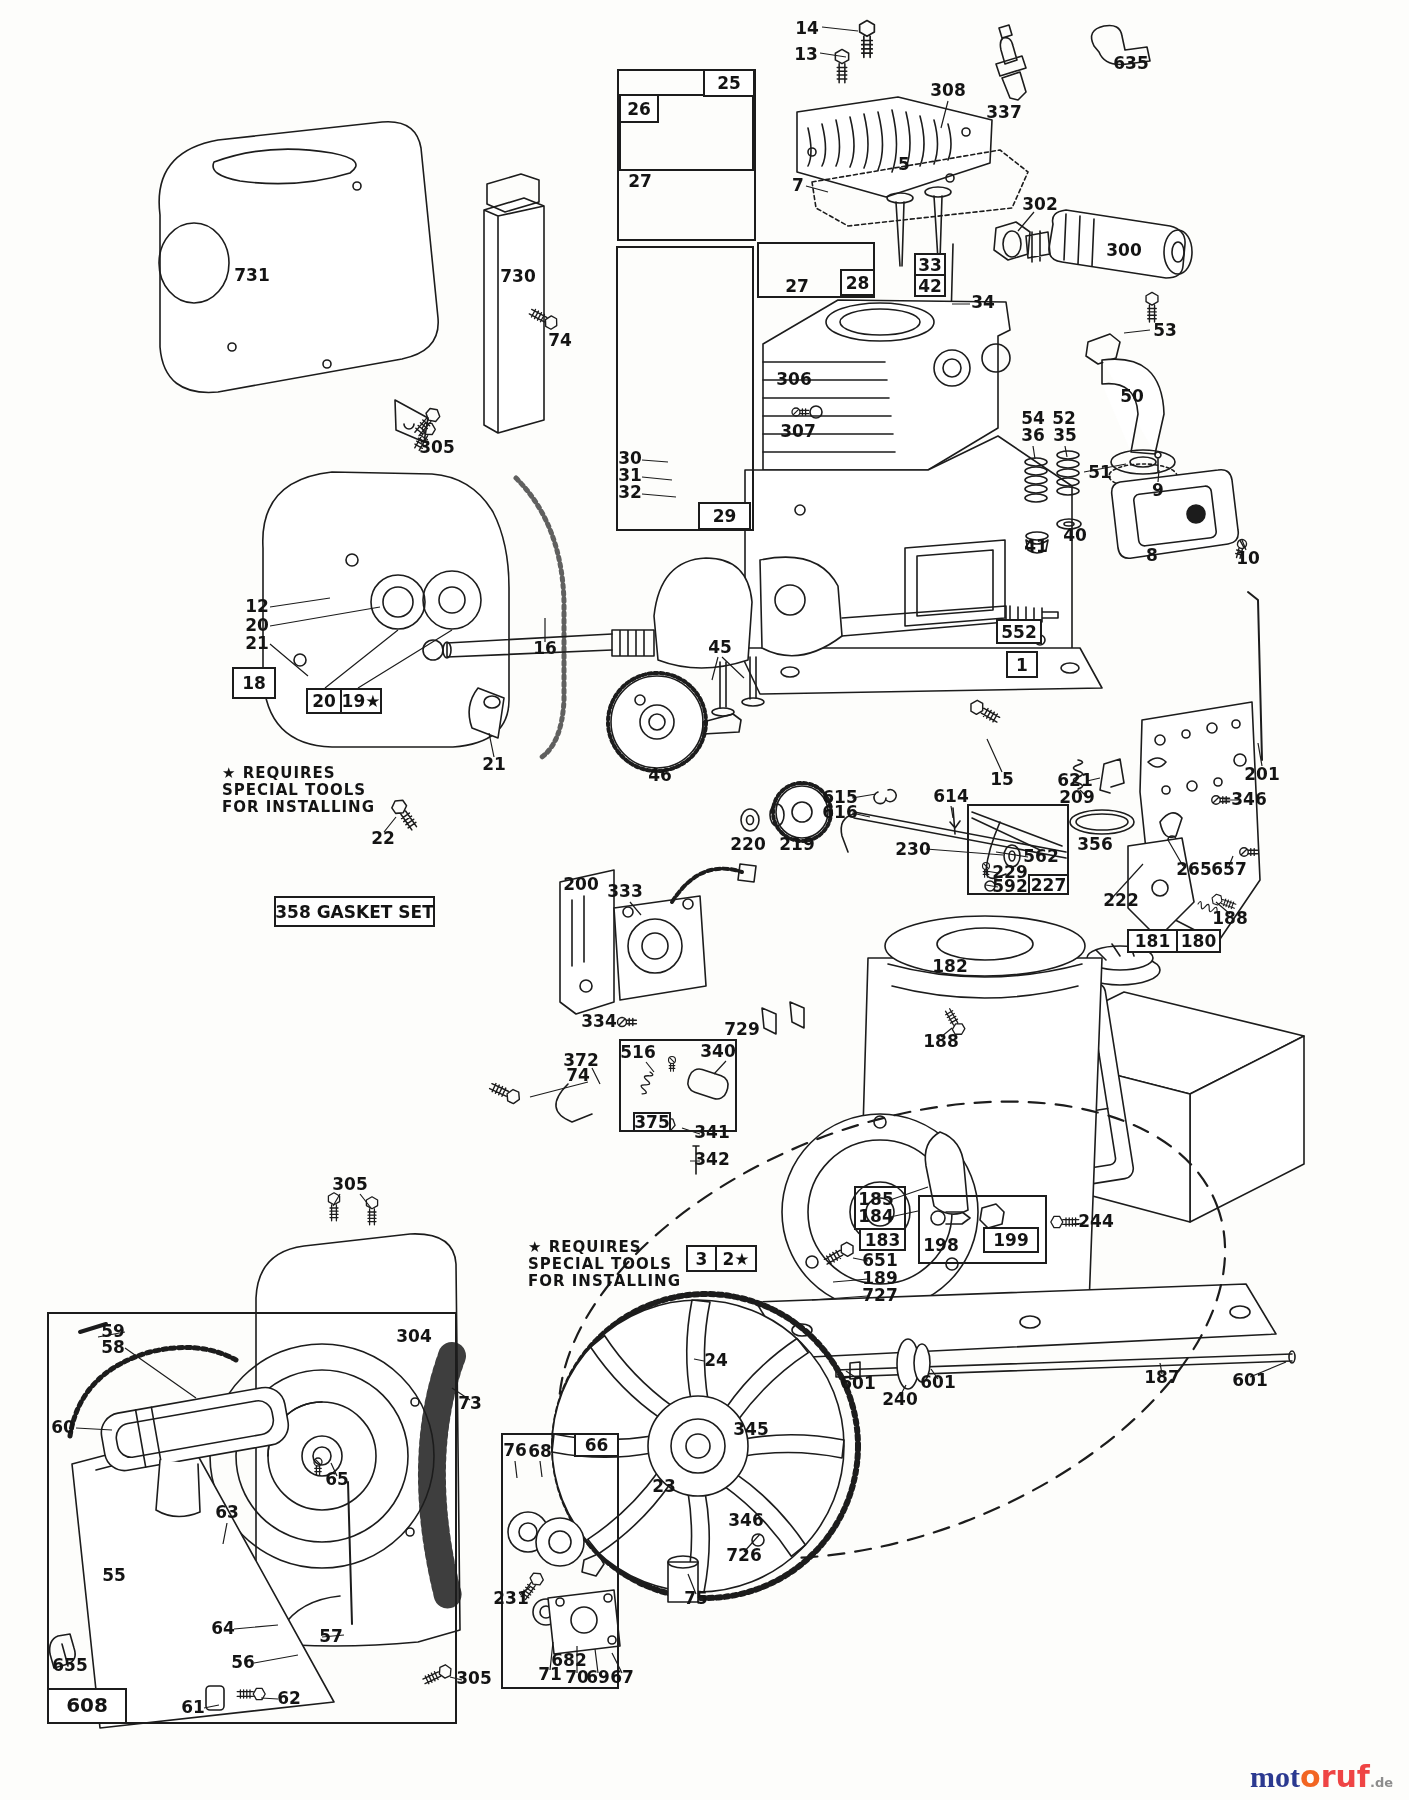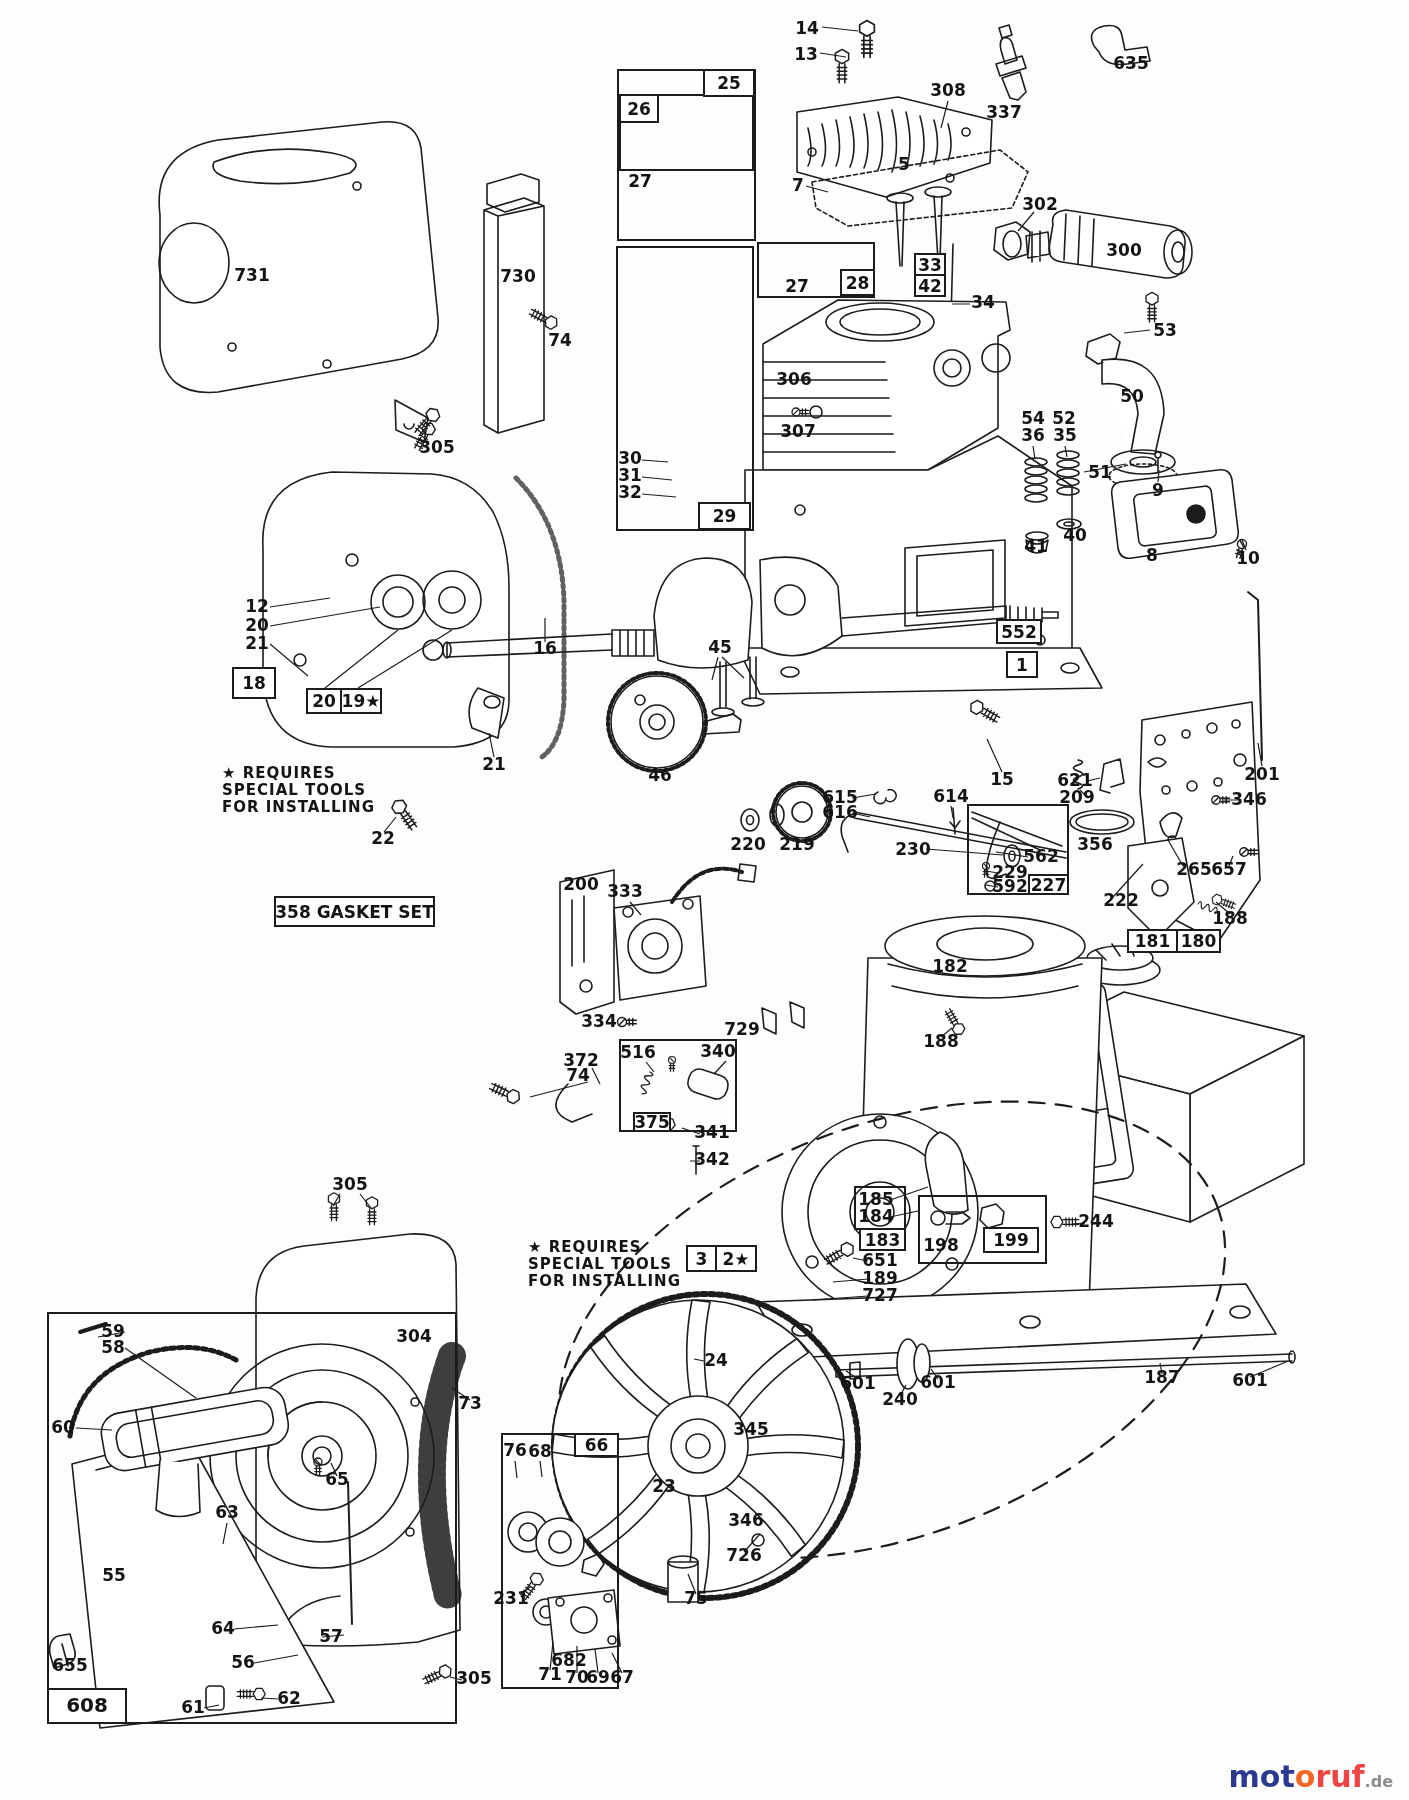--- a/index.html
+++ b/index.html
@@ -2,21 +2,21 @@
 <html><head>
 <meta charset="utf-8">
 <style>
   html,body{margin:0;padding:0;background:#ffffff;}
   #stage{position:relative;width:1409px;height:1800px;background:#fdfdfb;overflow:hidden;
          font-family:"DejaVu Sans", sans-serif;}
   svg{position:absolute;left:0;top:0;}
   .plbl{font-family:"DejaVu Sans", sans-serif;font-weight:bold;fill:#141414;}
   #watermark{position:absolute;right:16px;bottom:6px;font-family:"DejaVu Sans", sans-serif;
              font-weight:bold;font-size:30px;letter-spacing:0;}
-  #watermark .sm{font-size:16px;font-weight:bold;vertical-align:baseline;}
+  #watermark .sm{font-size:13px;font-weight:bold;vertical-align:baseline;}
 </style>
 </head>
 <body>
 
 <div id="stage">
 <svg id="diagram-svg" width="1409" height="1800" viewBox="0 0 1409 1800">
   <defs>
     <g id="bolt">
           <path d="M-7,-5 L0,-9 L7,-5 L7,2 L0,6 L-7,2 Z M-3,6 L-3,26 M3,6 L3,26 M-5,10 H5 M-5,14 H5 M-5,18 H5 M-5,22 H5"></path>
         </g>
@@ -533,14 +533,14 @@
         <text x="577" y="1683" text-anchor="middle" font-size="17" class="plbl">70</text>
         <text x="598" y="1683" text-anchor="middle" font-size="17" class="plbl">69</text>
         <text x="622" y="1683" text-anchor="middle" font-size="17" class="plbl">67</text>
       </g>
   <g id="notes-layer">
         <text x="222" y="778" font-size="15" class="plbl" letter-spacing="1"><tspan x="222" dy="0">★ REQUIRES</tspan><tspan x="222" dy="17">SPECIAL TOOLS</tspan><tspan x="222" dy="17">FOR INSTALLING</tspan></text>
         <text x="528" y="1252" font-size="15" class="plbl" letter-spacing="1"><tspan x="528" dy="0">★ REQUIRES</tspan><tspan x="528" dy="17">SPECIAL TOOLS</tspan><tspan x="528" dy="17">FOR INSTALLING</tspan></text>
       </g>
 </svg>
 
-<div id="watermark"><span style="color: rgb(43, 57, 144);">mot</span><span style="color: rgb(242, 101, 34);">o</span><span style="color: #ef4444;">ruf</span><span class="sm" style="color: rgb(140, 140, 140);">.de</span></div>
+<div id="watermark"><span style="color: rgb(43, 57, 144); font-family: Liberation Serif, serif;">mot</span><span style="color: rgb(242, 101, 34);">o</span><span style="color: #ef4444;">ruf</span><span class="sm" style="color: rgb(140, 140, 140);">.de</span></div>
 </div>
 
 </body></html>

